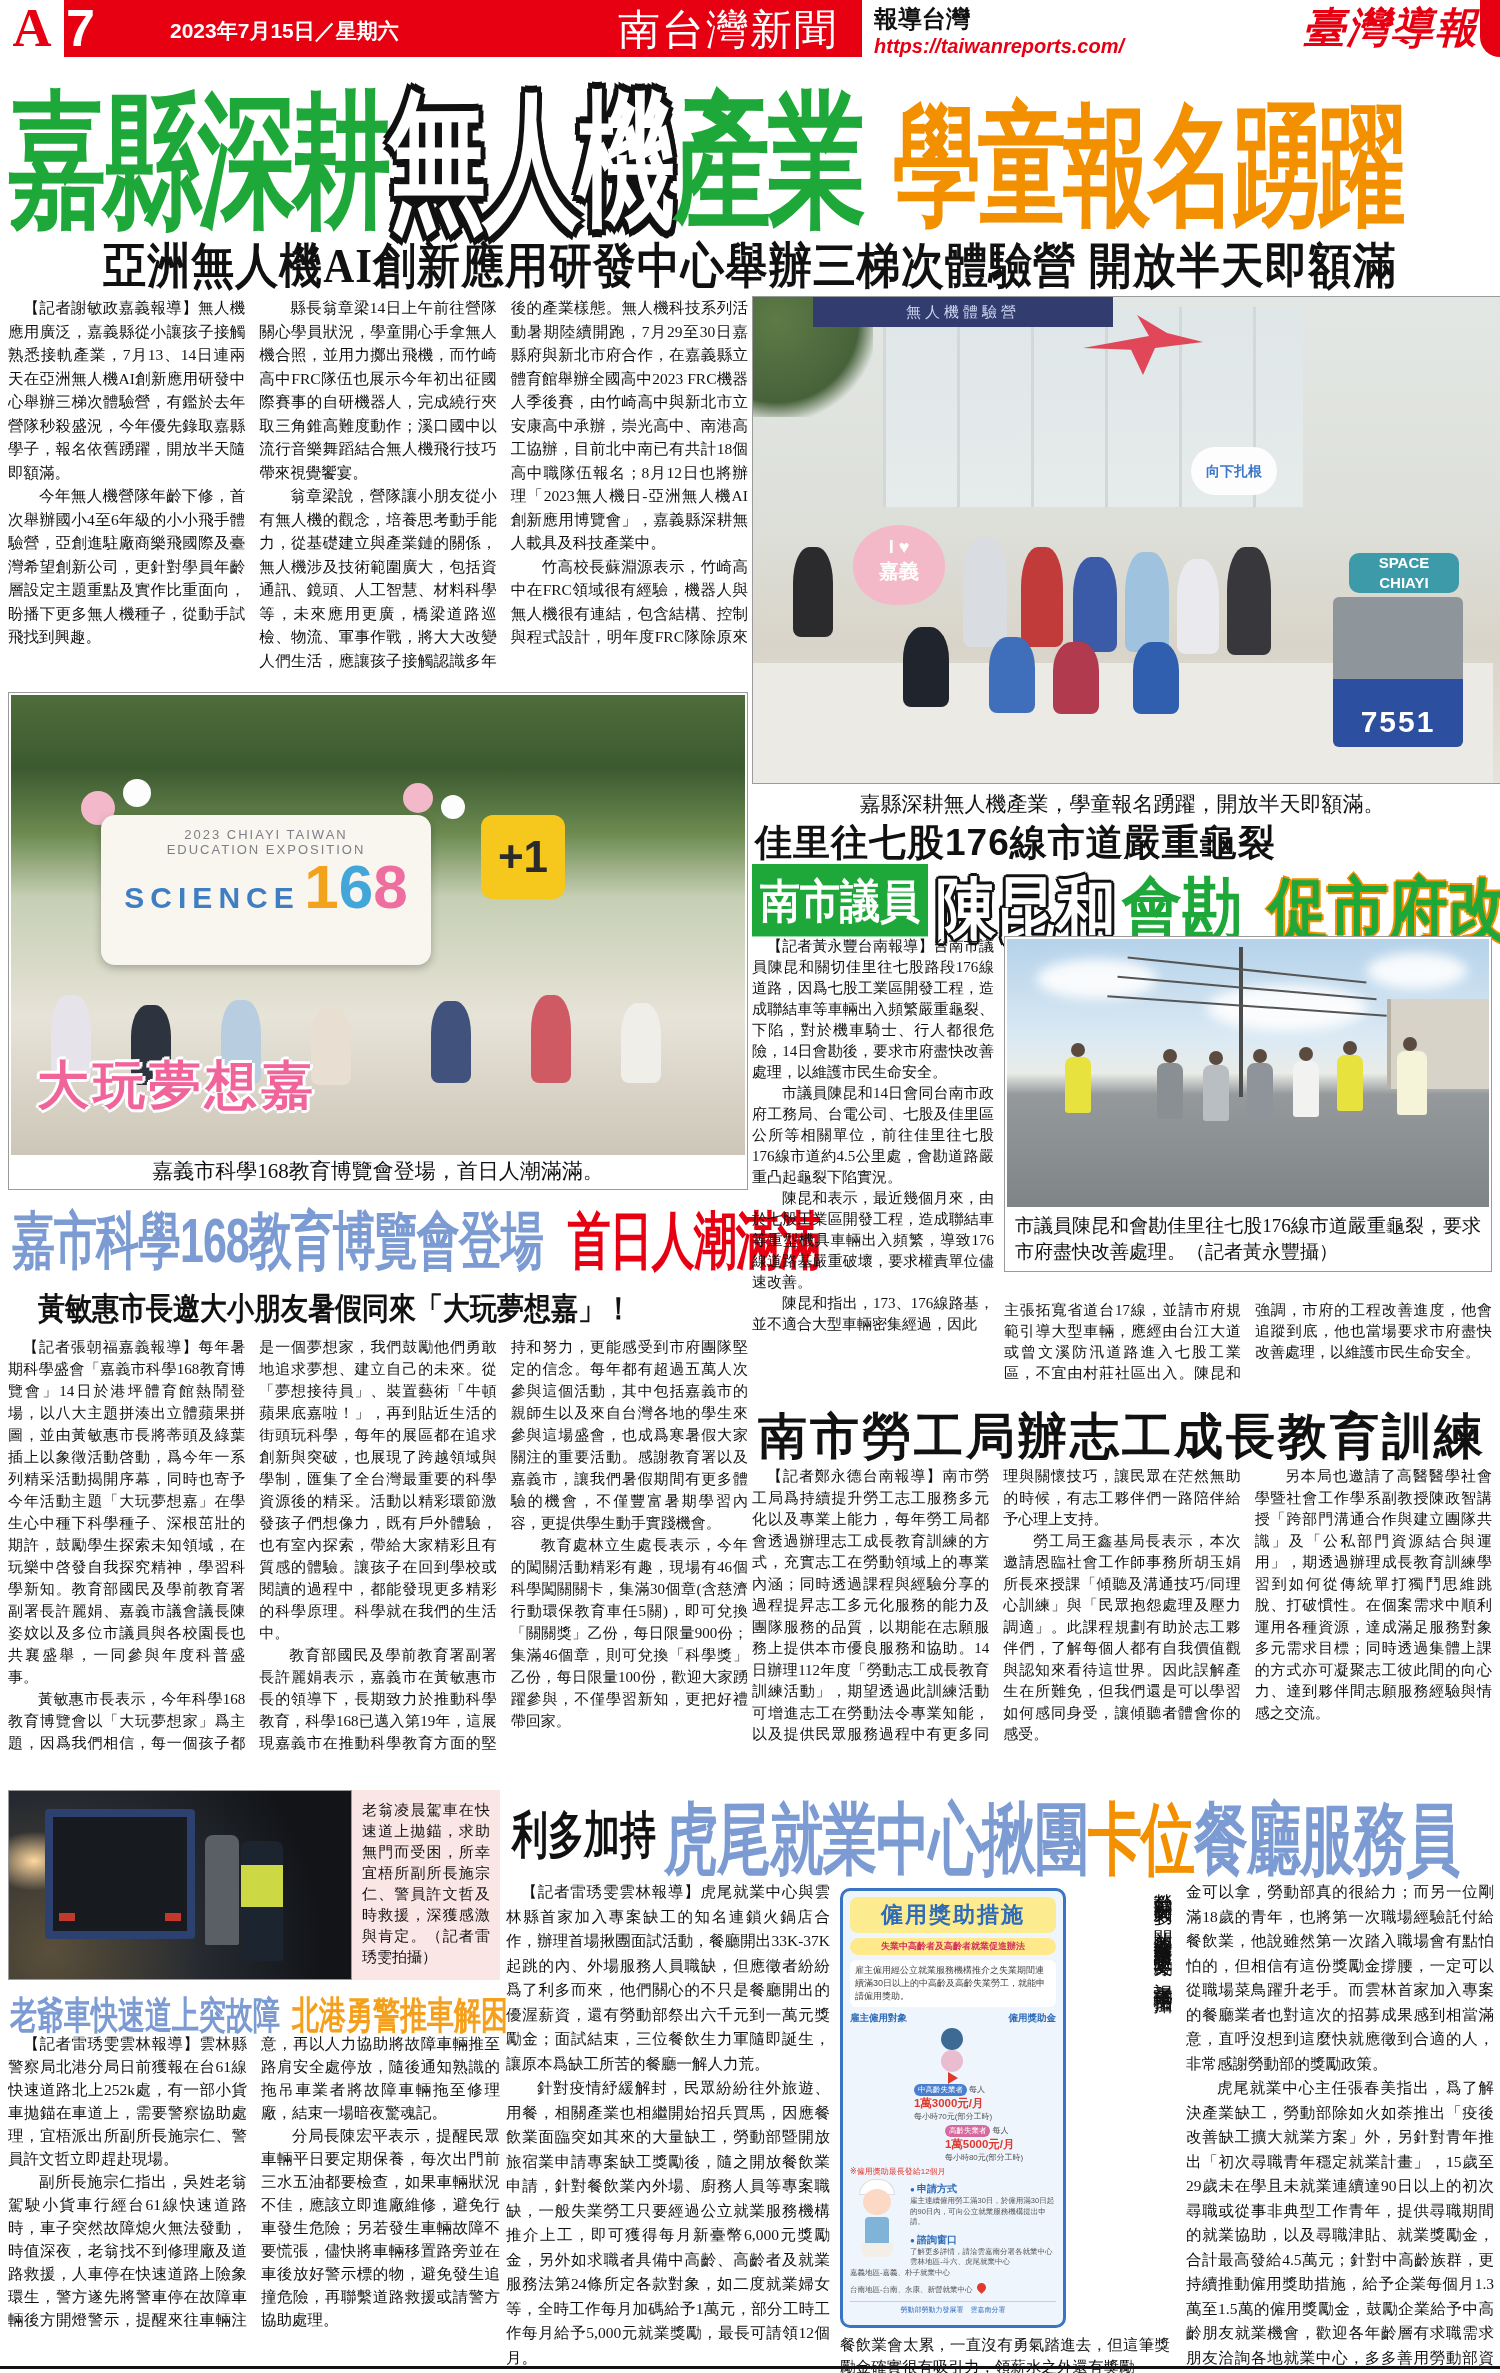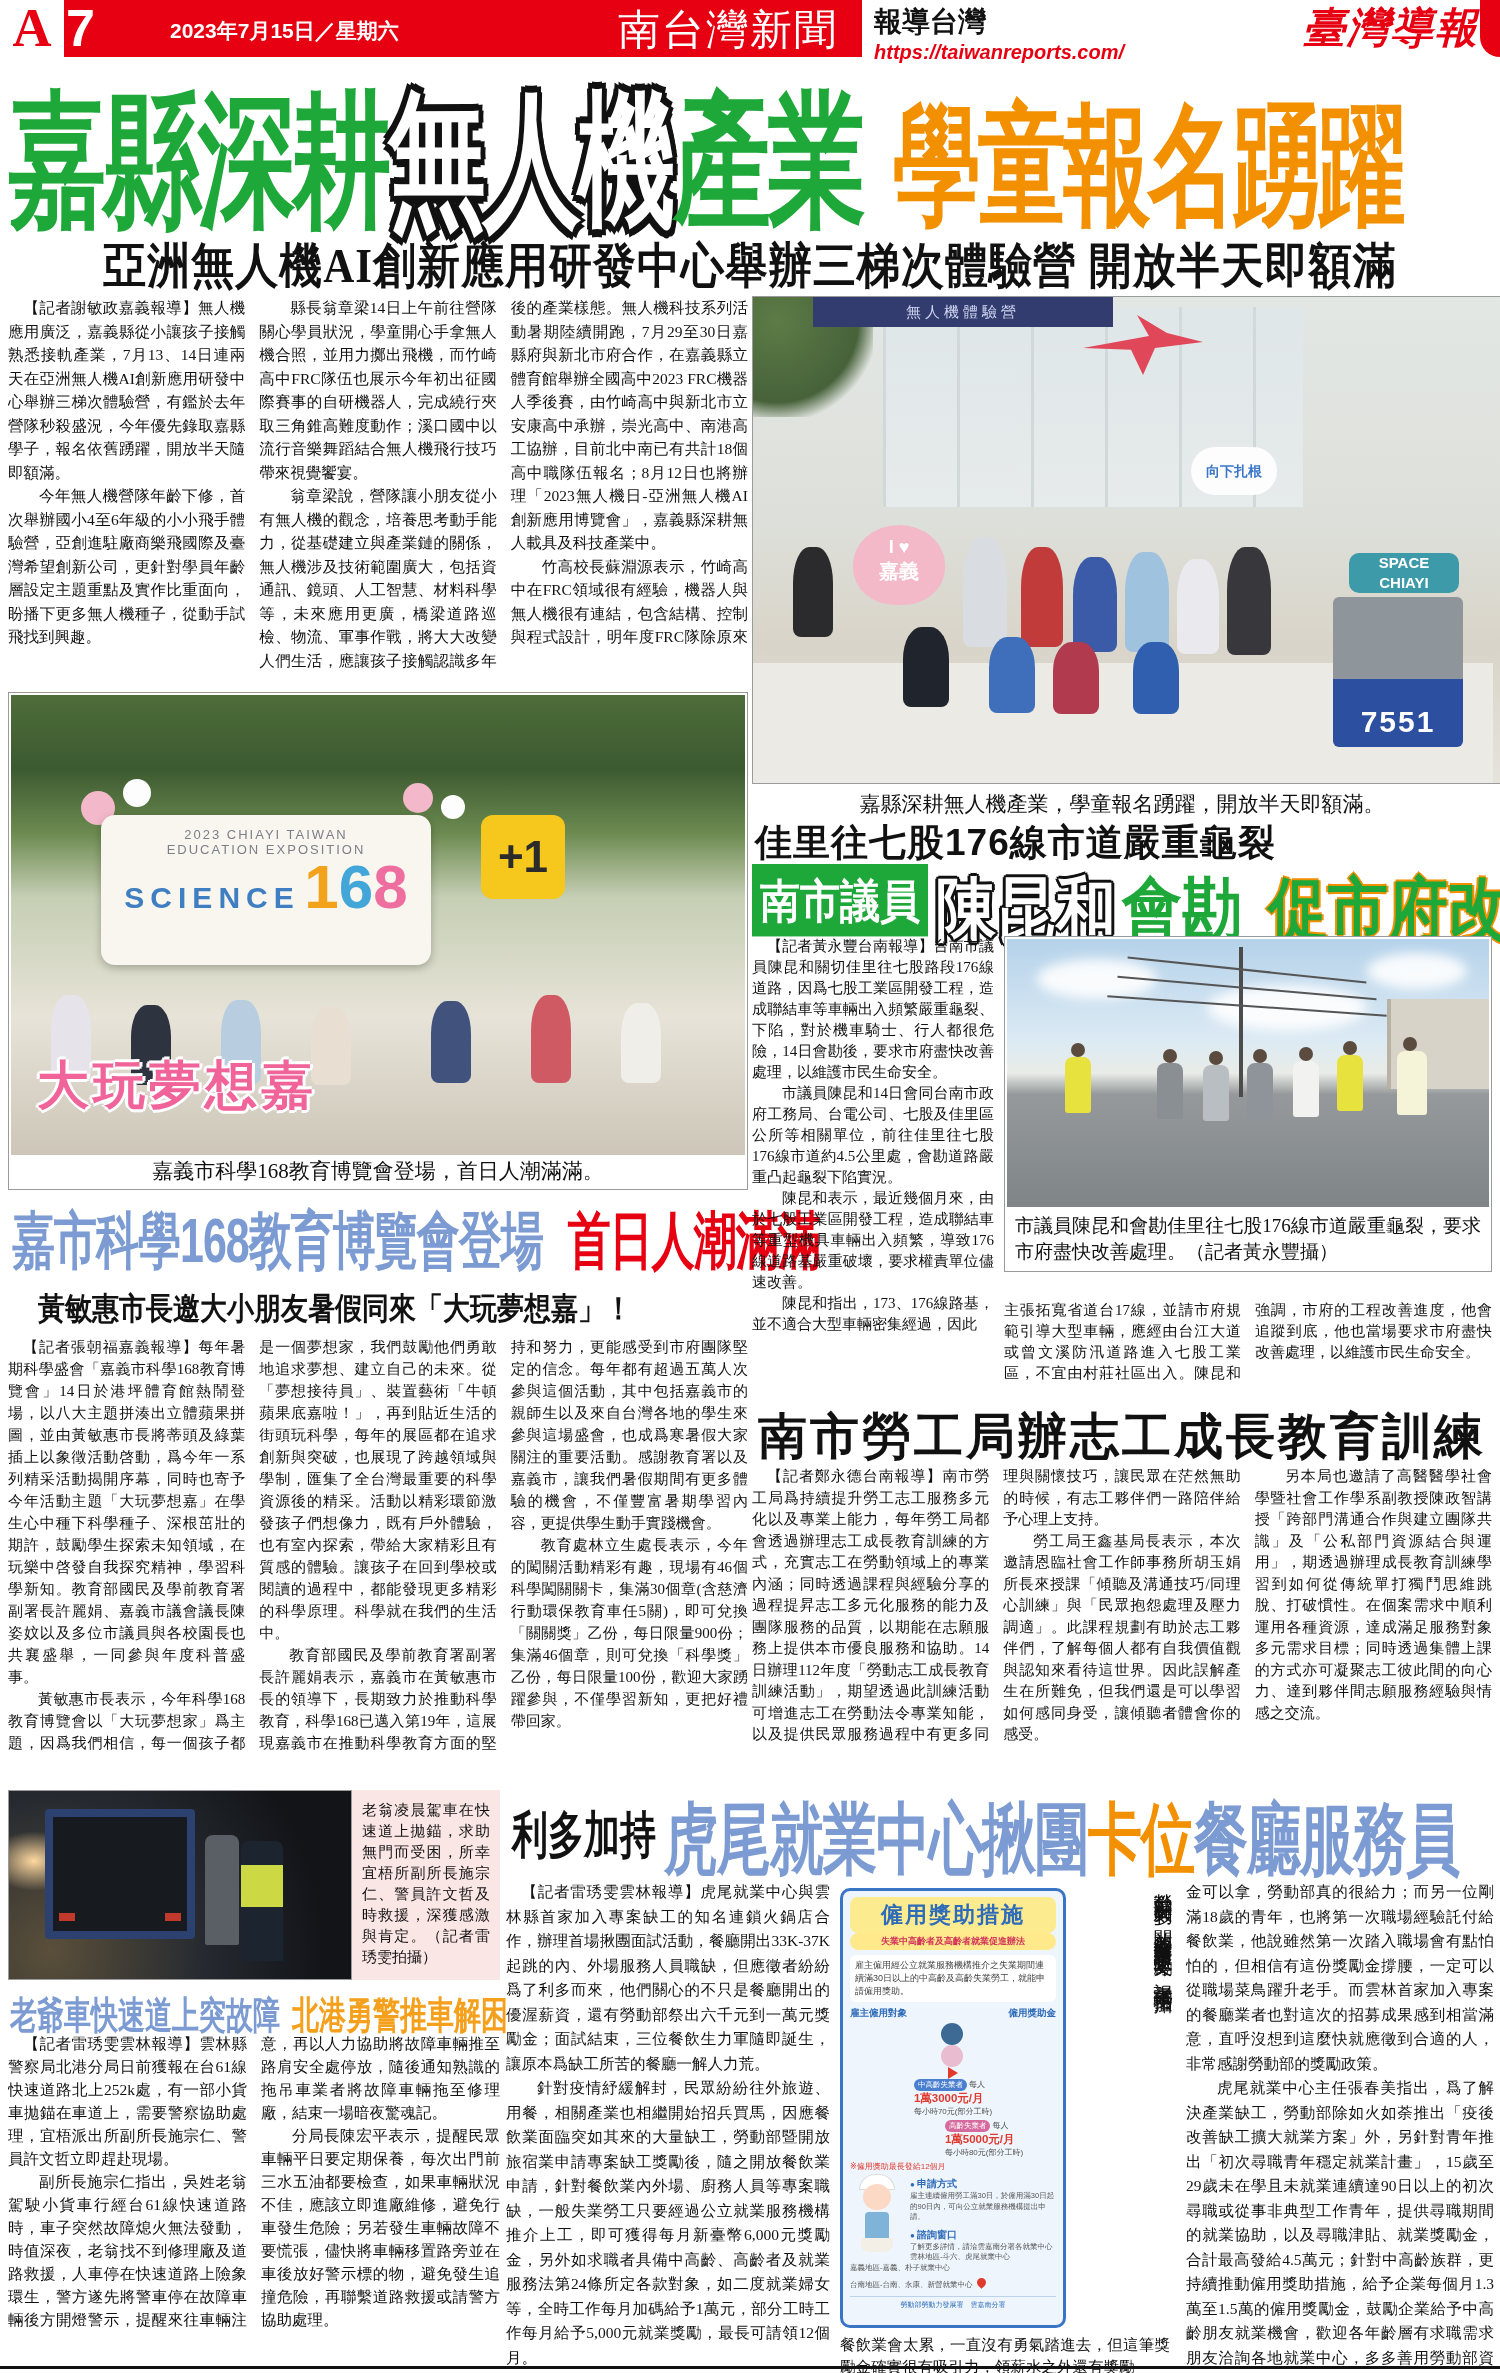--- a/index.html
+++ b/index.html
@@ -8,21 +8,21 @@
   .abs { position:absolute; }
   .sans { font-family:"Liberation Sans","DejaVu Sans",sans-serif; }
 
   
   .hdr { left:0; top:0; width:1500px; height:57px; background:#e60012; }
   .hdr-abox { left:0; top:0; width:64px; height:57px; background:#fff; color:#e60012; font-size:54px; font-weight:900; text-align:center; line-height:57px; }
   .hdr-seven { left:66px; top:0; color:#fff; font-size:52px; font-weight:900; line-height:57px; }
   .hdr-date { left:170px; top:17px; color:#fff; font-size:21px; font-weight:bold; }
   .hdr-section { left:618px; top:2px; color:#fff; font-size:42px; font-weight:400; letter-spacing:2px; }
   .hdr-panel { left:862px; top:0; width:420px; height:57px; background:#fff; padding:3px 10px 0 12px; }
-  .hdr-tagline { color:#111; font-size:28px; font-weight:900; }
+  .hdr-tagline { color:#111; font-size:24px; font-weight:900; }
   .hdr-url { color:#e60012; font-size:20px; font-weight:900; font-style:italic; }
   .hdr-brand { left:1282px; top:0; width:218px; height:57px; background:#fff; text-align:center; }
   .hdr-brandtext { color:#e60012; font-size:42px; font-weight:900; font-style:italic; line-height:57px; letter-spacing:2px; }
   .hdr-corner { left:1480px; top:0; width:20px; height:57px; background:#e60012; border-radius:0 0 0 40px; }
 
   
   .h1wrap { left:8px; top:64px; width:1488px; transform:scaleY(1.5); transform-origin:50% 0; white-space:nowrap; font-family:"Liberation Sans","DejaVu Sans",sans-serif; font-weight:900; font-size:98px; letter-spacing:-3px; }
   .green { color:#1fa83a; }
   .outline-k { color:#fff; text-shadow:5px 0 0 #111,-5px 0 0 #111,0 5px 0 #111,0 -5px 0 #111,4px 4px 0 #111,-4px 4px 0 #111,4px -4px 0 #111,-4px -4px 0 #111; }
   .orange { color:#f39000; }
@@ -106,21 +106,21 @@
   .huwei-col1 { left:506px; top:1880px; width:324px; height:492px; font-size:15.5px; line-height:24.5px; text-align:justify; color:#111; overflow:hidden; }
   .huwei-col1 p { text-indent:2em; } .huwei-col1 p.lead { text-indent:1em; }
   .huwei-right { left:1186px; top:1880px; width:308px; height:492px; font-size:15.5px; line-height:24.5px; text-align:justify; color:#111; overflow:hidden; }
   .huwei-right p { text-indent:2em; }
   .below-poster { left:840px; top:2334px; width:330px; font-size:15.5px; line-height:22px; text-align:justify; color:#111; }
   .vert-cap { left:1072px; top:1878px; width:104px; height:452px; writing-mode:vertical-rl; font-size:19px; line-height:26px; letter-spacing:2px; color:#111; }
 
   
   .poster { left:840px; top:1888px; width:226px; height:440px; background:#eef5fd; border:3px solid #3a74c4; border-radius:10px; padding:6px 7px; font-family:"Liberation Sans","DejaVu Sans",sans-serif; overflow:hidden; }
   .poster-title { background:#fdeb90; border-radius:8px; color:#2e6bb8; font-size:22px; font-weight:900; text-align:center; padding:3px 0; letter-spacing:2px; }
-  .poster-sub { background:#ffe98a; border-radius:9px; color:#d1335b; font-size:9px; font-weight:bold; text-align:center; padding:2px 0; }
+  .poster-sub { background:#ffe98a; border-radius:9px; color:#d1335b; font-size:9px; font-weight:bold; text-align:center; margin-top:5px; padding:2px 0; }
   .poster-body { background:#fff; border-radius:6px; margin-top:5px; padding:4px 5px; font-size:9px; line-height:13px; color:#444; }
   .poster-labels { display:flex; justify-content:space-between; margin-top:5px; font-size:9.5px; font-weight:bold; color:#2e6bb8; }
   .poster-row { display:flex; align-items:center; margin-top:3px;flex-direction:column; }
   .avatar { width:22px; height:22px; border-radius:50%; margin-right:3px; }
   .arrow-r { width:0; height:0; border-top:6px solid transparent; border-bottom:6px solid transparent; border-left:10px solid #e0392e; margin:0 4px; }
   .tier { font-size:8px; color:#555; }
   .tier .pill { display:inline-block; color:#fff; border-radius:7px; padding:1px 4px; font-size:7.5px; }
   .tier .amt { color:#e0392e; font-weight:900; font-size:11.5px; }
   .poster-note { color:#e0392e; font-size:8px; margin-top:3px; }
   .psec { margin-top:5px; }

